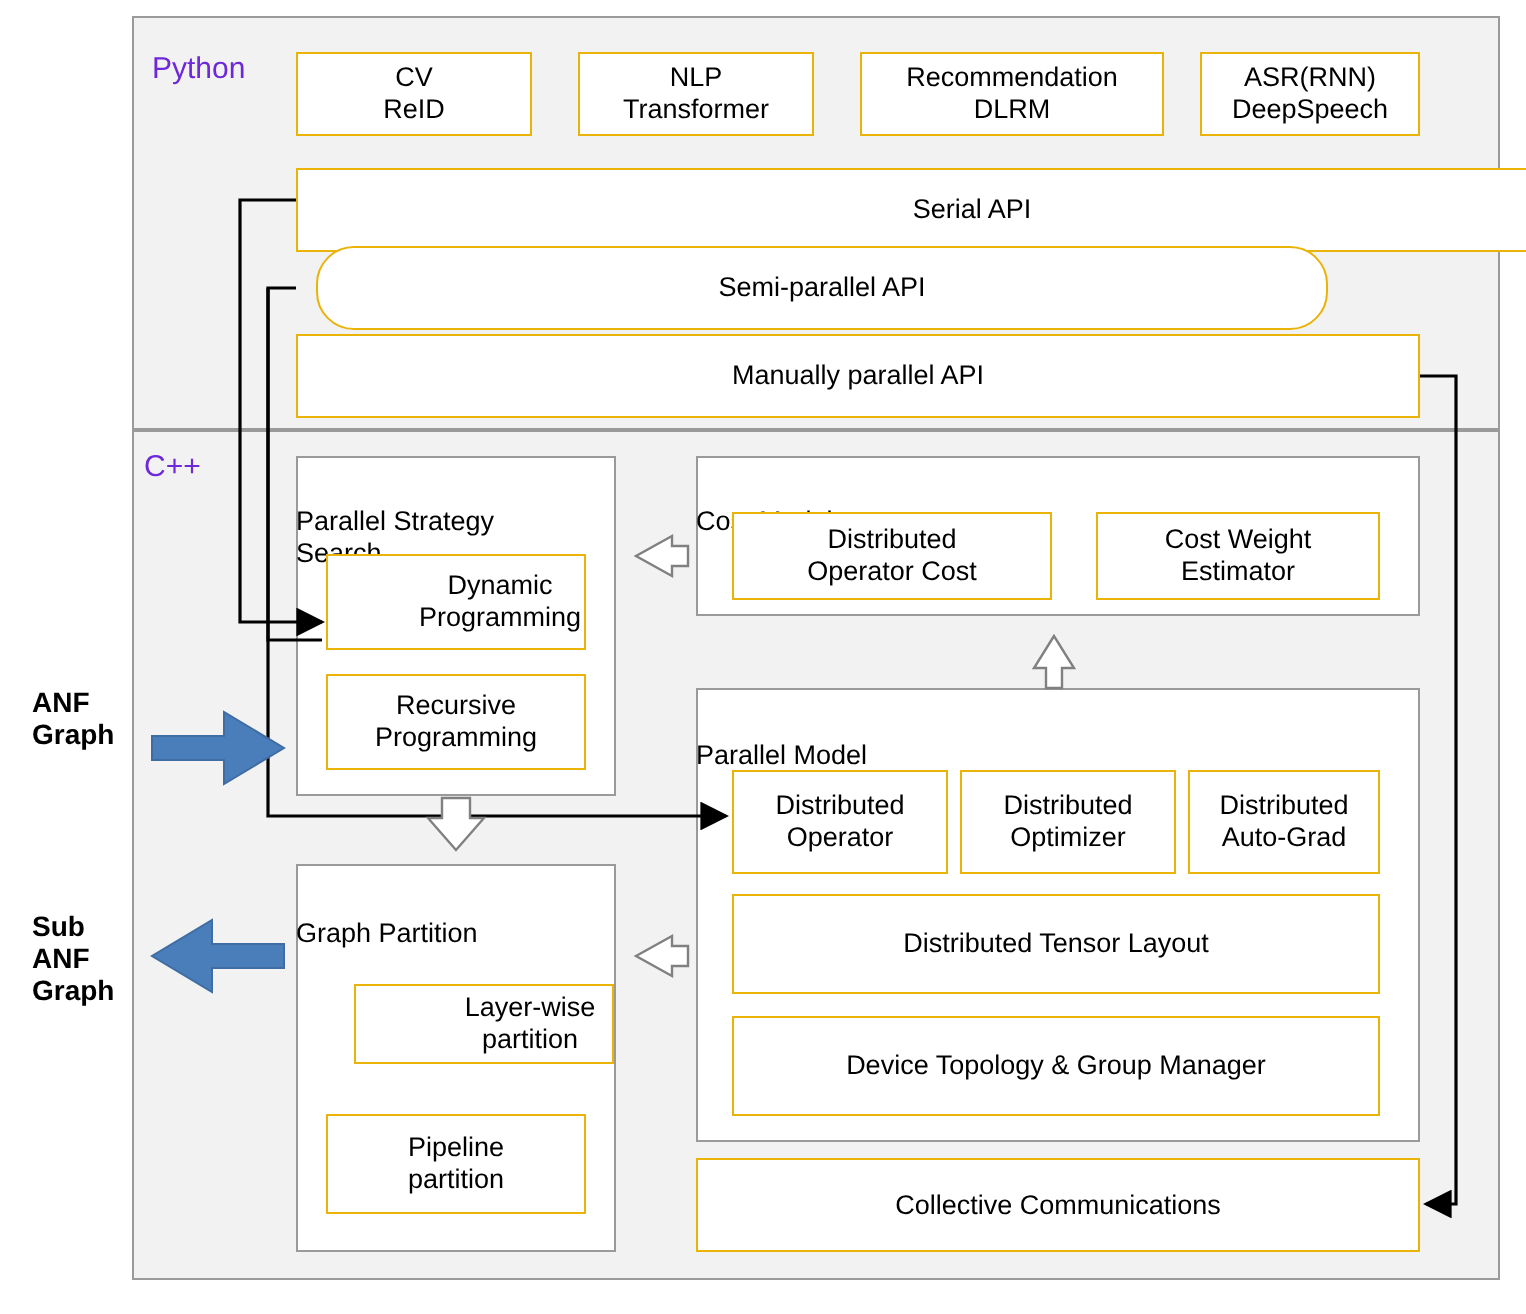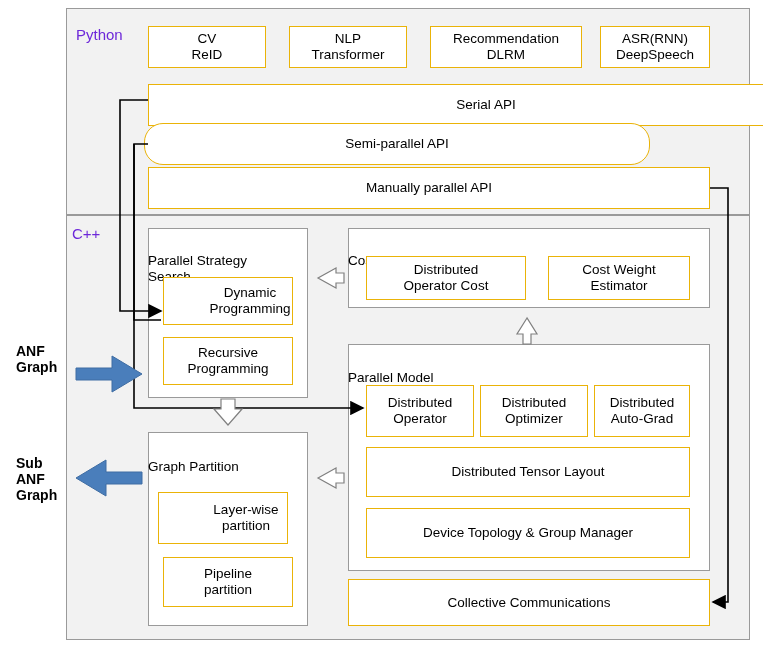--- a/index.html
+++ b/index.html
@@ -97,34 +97,34 @@
   <div class="box" style="left:148px; top:26px; width:118px; height:42px;">CV
 ReID</div>
   <div class="box" style="left:289px; top:26px; width:118px; height:42px;">NLP
 Transformer</div>
   <div class="box" style="left:430px; top:26px; width:152px; height:42px;">Recommendation
 DLRM</div>
   <div class="box" style="left:600px; top:26px; width:110px; height:42px;">ASR(RNN)
 DeepSpeech</div>
 
   <div class="box" style="left:148px; top:84px; width:676px; height:42px;">Serial API</div>
-  <div class="box" style="left:144px; top:123px; width:506px; height:42px;border-radius:19px;">Semi-parallel API</div>
+  <div class="box" style="left:158px; top:123px; width:506px; height:42px;border-radius:19px;">Semi-parallel API</div>
   <div class="box" style="left:148px; top:167px; width:562px; height:42px;">Manually parallel API</div>
 
   <div class="group" style="left:148px; top:228px; width:160px; height:170px;"></div>
   <div class="group-title" style="left:148px; top:234px; width:160px;">Parallel Strategy
 Search</div>
   <div class="box" style="left:163px; top:277px; width:130px; height:48px;padding-left:44px;">Dynamic
 Programming</div>
   <div class="box" style="left:163px; top:337px; width:130px; height:48px;">Recursive
 Programming</div>
 
   <div class="group" style="left:148px; top:432px; width:160px; height:194px;"></div>
   <div class="group-title" style="left:148px; top:440px; width:160px;">Graph Partition</div>
-  <div class="box" style="left:158px; top:492px; width:130px; height:52px;padding-left:46px;">Layer-wise
+  <div class="box" style="left:177px; top:492px; width:130px; height:40px;padding-left:46px;">Layer-wise
 partition</div>
   <div class="box" style="left:163px; top:557px; width:130px; height:50px;">Pipeline
 partition</div>
 
   <div class="group" style="left:348px; top:228px; width:362px; height:80px;"></div>
   <div class="group-title" style="left:348px; top:234px; width:362px;">Cost Model</div>
   <div class="box" style="left:366px; top:256px; width:160px; height:44px;">Distributed
 Operator Cost</div>
   <div class="box" style="left:548px; top:256px; width:142px; height:44px;">Cost Weight
 Estimator</div>

